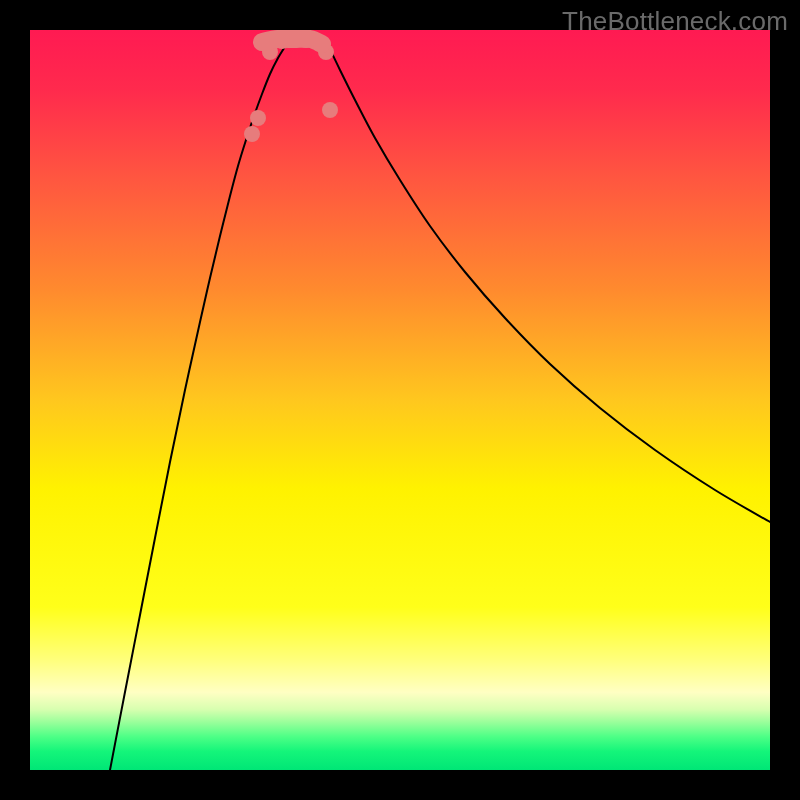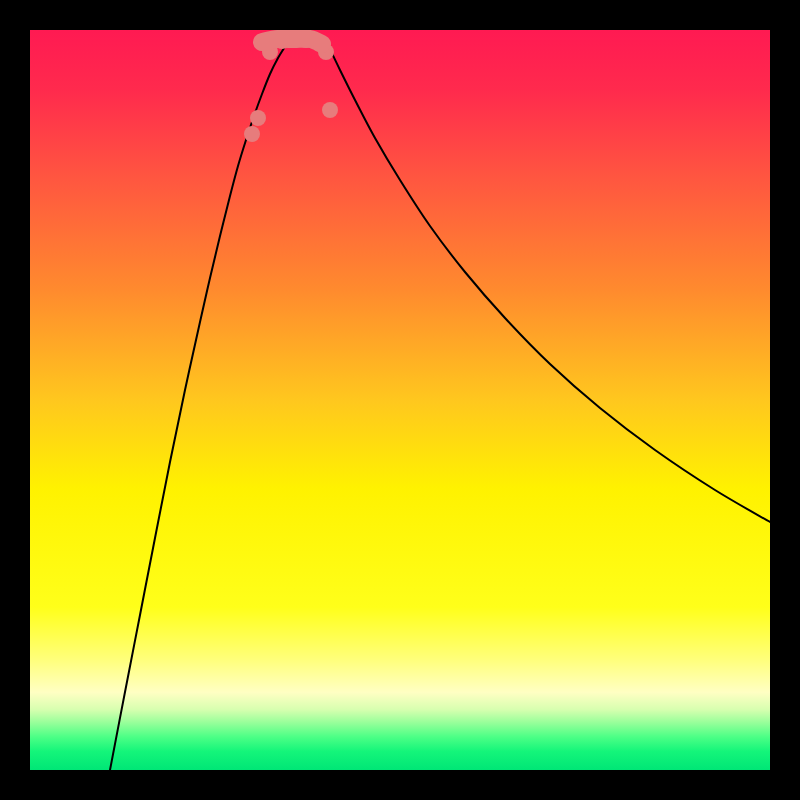--- a/index.html
+++ b/index.html
@@ -86,13 +86,14 @@
         <circle cx="240" cy="22" r="8" fill="#e77c7c"></circle>
         <circle cx="252" cy="11" r="8" fill="#e77c7c"></circle>
         <circle cx="264" cy="10" r="8" fill="#e77c7c"></circle>
         <circle cx="276" cy="10" r="8" fill="#e77c7c"></circle>
         <circle cx="288" cy="12" r="8" fill="#e77c7c"></circle>
         <circle cx="296" cy="22" r="8" fill="#e77c7c"></circle>
         <circle cx="300" cy="80" r="8" fill="#e77c7c"></circle>
         <path d="M 232 12 C 234.66666666666666 11.5, 242.66666666666666 9.5, 248 9 C 253.33333333333334 8.5, 258.6666666666667 9, 264 9 C 269.3333333333333 9, 275.3333333333333 8.166666666666666, 280 9 C 284.6666666666667 9.833333333333334, 290 13.166666666666666, 292 14" fill="none" stroke="#e77c7c" stroke-width="18" stroke-linecap="round" stroke-linejoin="round"></path>
       </svg>
   </div>
+  <div class="watermark">TheBottleneck.com</div>
 </div>
 
 </body></html>

